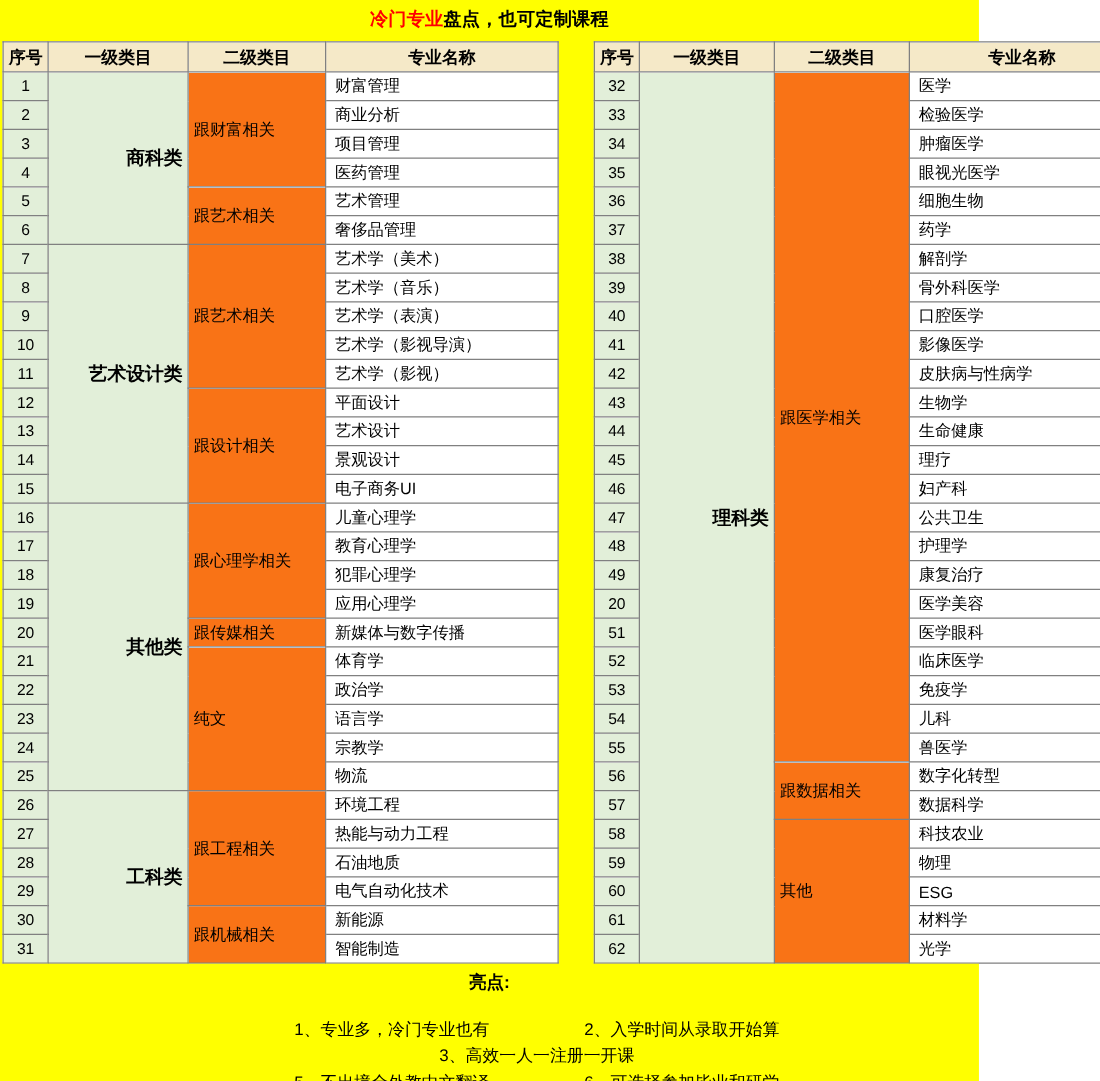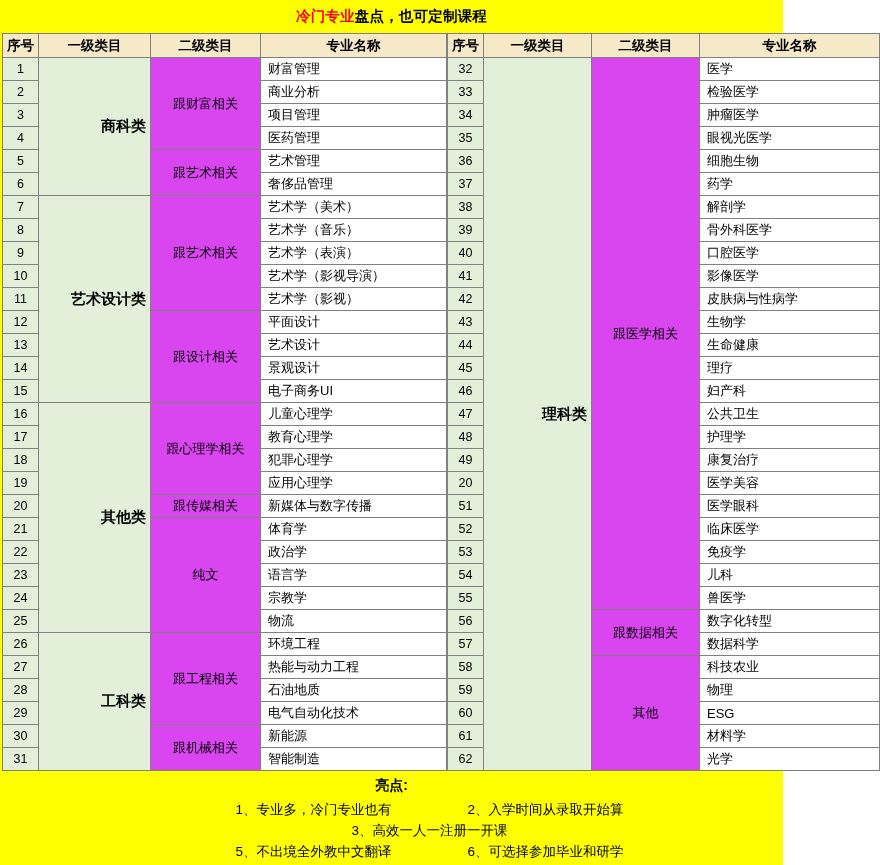--- a/index.html
+++ b/index.html
@@ -38,20 +38,21 @@
   .hot {
     color: #ff0000;
     font-weight: bold;
   }
   
   .tables {
     display: flex;
     flex-direction: row;
     background: #ffff00;
     padding: 0 2px;
+    gap: 28px;
   }
   table {
     border-collapse: collapse;
     table-layout: fixed;
     background: #fff;
   }
   table.left { width: 444px; }
   table.right { width: 432px; }
   th, td {
     border: 1px solid #808080;
@@ -76,22 +77,21 @@
     font-size: 12.5px;
   }
   td.cat1 {
     text-align: right;
     background: #e2efd9;
     font-weight: bold;
     font-size: 15px;
     width: 110px;
   }
   td.cat2 {
-    text-align: center;
-    background: #d946ef;
+    background: #f97316;
     width: 108px;
     font-size: 13px;
   }
   td.major {
     text-align: left;
     background: #ffffff;
     padding-left: 7px;
     font-size: 13px;
   }
   
@@ -106,21 +106,21 @@
   
   .footer {
     background: #ffff00;
     flex: 1;
     padding-top: 6px;
     text-align: center;
   }
   .footer-title {
     font-weight: bold;
     font-size: 14px;
-    margin-bottom: 5px;
+    margin-bottom: 19px;
   }
   .footer-grid {
     display: inline-block;
   }
   .footer-row {
     display: flex;
     flex-direction: row;
     justify-content: center;
     margin-bottom: 1px;
   }

